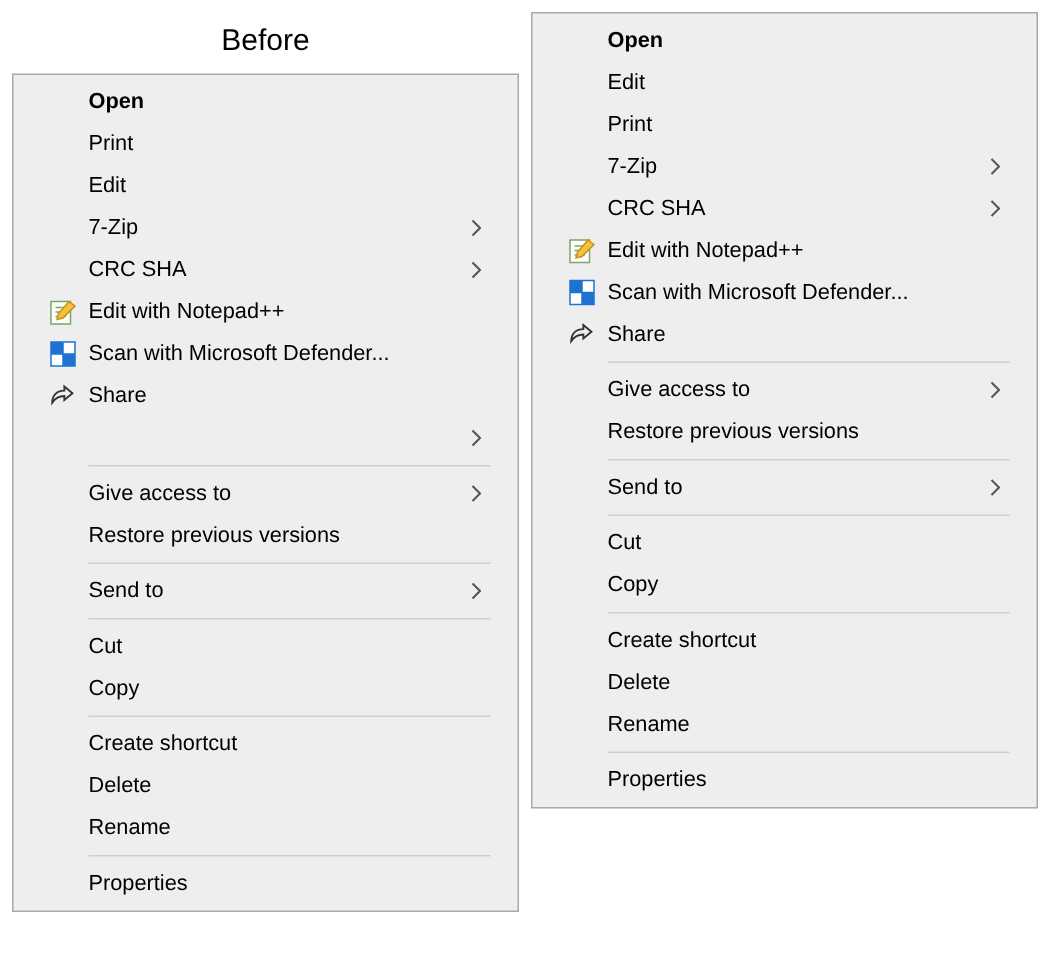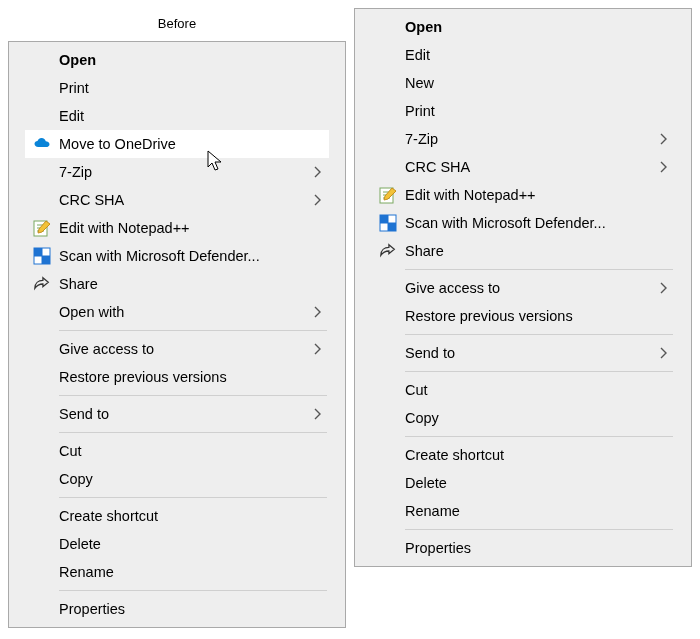--- a/index.html
+++ b/index.html
@@ -13,21 +13,21 @@
     width: 700px;
   }
   .wrap {
     display: flex;
     gap: 8px;
     padding: 8px;
   }
   .col { flex: 1 1 0; }
   .heading {
     text-align: center;
-    font-size: 13px;
+    font-size: 20px;
     padding: 8px 0 10px;
   }
   .menu {
     border: 1px solid #a9a9a9;
     background: #eeeeee;
     padding: 4px 16px;
   }
   .item {
     display: flex;
     align-items: center;
@@ -78,33 +78,20 @@
           <span class="lbl">Open</span>
         </div>
         <div class="item">
           <span class="gutter"></span>
           <span class="lbl">Print</span>
         </div>
         <div class="item">
           <span class="gutter"></span>
           <span class="lbl">Edit</span>
         </div>
-        <div class="item hover">
-          <span class="gutter">
-            <svg width="18" height="18" viewBox="0 0 24 16">
-              <path fill="#0a84d8" d="M7 12c-3 0-5-2-5-4.2C2 5.5 4 4 6 4c.6-2 2.6-4 5.4-4 3 0 5 2 5.6 4.2 2 .2 5 1.2 5 4 0 2.2-2 3.8-4.6 3.8H7z"></path>
-            </svg>
-          </span>
-          <span class="lbl">Move to OneDrive</span>
-          <span class="cursor">
-            <svg width="18" height="22" viewBox="0 0 18 22">
-              <path d="M1 1l0 16 4-4 3 7 3-1-3-7 6 0z" fill="#fff" stroke="#000" stroke-width="1"></path>
-            </svg>
-          </span>
-        </div>
         <div class="item">
           <span class="gutter"></span>
           <span class="lbl">7-Zip</span>
           <span class="chev">
             <svg width="8" height="12" viewBox="0 0 8 12">
               <path d="M2 1l5 5-5 5" fill="none" stroke="#555" stroke-width="1.4"></path>
             </svg>
           </span>
         </div>
         <div class="item">
@@ -141,21 +128,20 @@
         <div class="item">
           <span class="gutter">
             <svg width="18" height="18" viewBox="0 0 20 20">
               <path fill="none" stroke="#333" stroke-width="1.4" d="M11 3l6 5-6 5V10c-4 0-7 2-9 5 0-6 4-9 9-9V3z"></path>
             </svg>
           </span>
           <span class="lbl">Share</span>
         </div>
         <div class="item">
           <span class="gutter"></span>
-          <span class="lbl">Open with</span>
           <span class="chev">
             <svg width="8" height="12" viewBox="0 0 8 12">
               <path d="M2 1l5 5-5 5" fill="none" stroke="#555" stroke-width="1.4"></path>
             </svg>
           </span>
         </div>
         <div class="sep"></div>
         <div class="item">
           <span class="gutter"></span>
           <span class="lbl">Give access to</span>
@@ -210,24 +196,20 @@
   </div>
   <div class="col">
     <div class="menu" id="menu-after">
         <div class="item bold">
           <span class="gutter"></span>
           <span class="lbl">Open</span>
         </div>
         <div class="item">
           <span class="gutter"></span>
           <span class="lbl">Edit</span>
-        </div>
-        <div class="item">
-          <span class="gutter"></span>
-          <span class="lbl">New</span>
         </div>
         <div class="item">
           <span class="gutter"></span>
           <span class="lbl">Print</span>
         </div>
         <div class="item">
           <span class="gutter"></span>
           <span class="lbl">7-Zip</span>
           <span class="chev">
             <svg width="8" height="12" viewBox="0 0 8 12">

